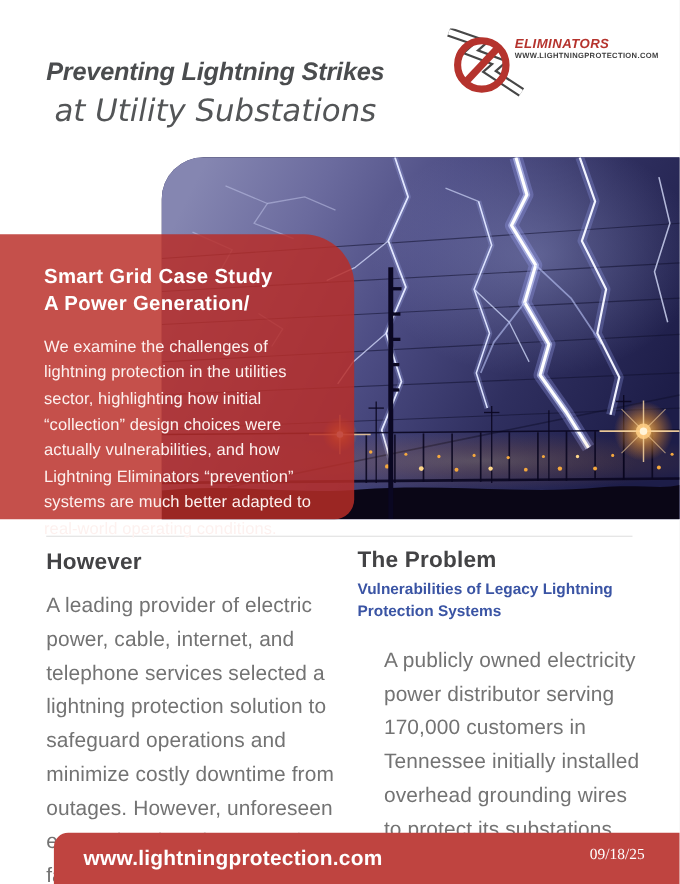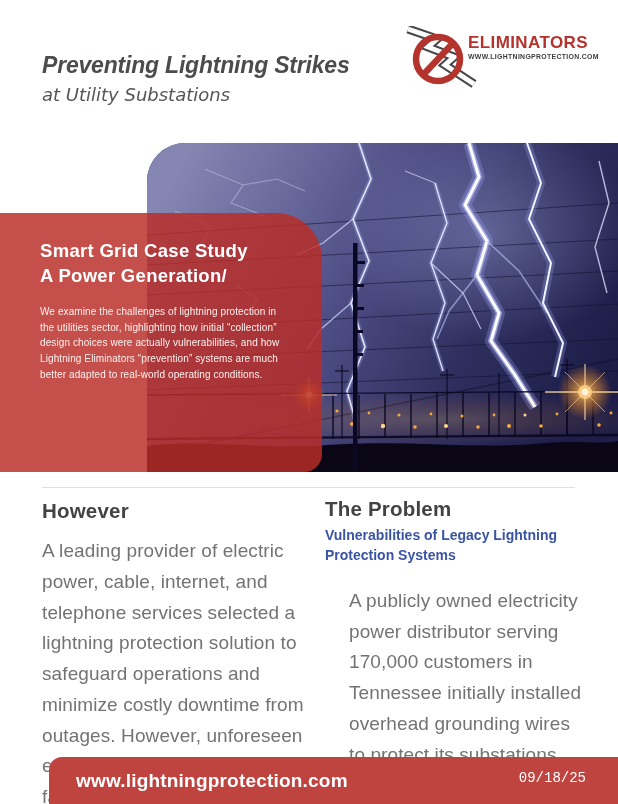--- a/index.html
+++ b/index.html
@@ -12,29 +12,29 @@
 
   
   .title-block { position:absolute; left:42px; top:52px; }
   .title-l1 {
     font-family:Liberation Sans, sans-serif;
     font-style:italic; font-weight:700; font-size:23px;
     color:#4a4c4e; letter-spacing:-0.2px; white-space:nowrap;
   }
   .title-l2 {
     font-family:"DejaVu Sans", sans-serif;
-    font-style:italic; font-weight:400; font-size:18px;
-    color:#535557; margin-top:5px; white-space:nowrap;
+    font-style:italic; font-weight:400; font-size:28px;
+    color:#535557; margin-top:5px; white-space:nowrap;text-align:center;
   }
 
   .logo { position:absolute; left:400px; top:26px; width:196px; height:66px; }
   .logo-mark { position:absolute; left:0; top:0; }
   .logo-text { position:absolute; left:68px; top:6px; width:128px; }
   .logo-t1 { font-size:17px; font-weight:800; color:#b5332d; letter-spacing:0.6px; line-height:1; white-space:nowrap; }
-  .logo-t2 { font-size:17px; font-weight:800; color:#b5332d; letter-spacing:0.4px; line-height:1; margin-top:2px; white-space:nowrap; }
+  .logo-t2 { font-size:12px; font-weight:800; color:#b5332d; letter-spacing:0.4px; line-height:1; margin-top:2px; white-space:nowrap;font-style:italic; }
   .logo-t3 { font-size:6.9px; font-weight:700; color:#3d3d3d; letter-spacing:0.32px; line-height:1; margin-top:3px; white-space:nowrap; }
 
   
   .photo {
     position:absolute; left:147px; top:143px; width:471px; height:329px;
     border-radius:38px 0 0 0; overflow:hidden; background:#2a2a58;
   }
 
   
   .overlay-card {
@@ -42,21 +42,21 @@
     background:rgba(185,44,38,0.83);
     border-radius:0 46px 18px 0;
     padding:26px 36px 0 40px; z-index:3;
   }
   .overlay-h {
     color:#ffffff; font-weight:700; font-size:18.5px;
     line-height:1.35; letter-spacing:0.3px; white-space:nowrap;
   }
   .overlay-body {
     margin-top:15px; width:252px; color:#fdf1ef;
-    font-size:10px; line-height:1.57; letter-spacing:0.1px;
+    font-size:15px; line-height:1.57; letter-spacing:0.1px;
   }
 
   
   .divider { position:absolute; left:42px; top:487px; width:533px; height:1px; background:#e0e0e0; }
   .col-h { font-size:20.5px; font-weight:700; color:#434345; letter-spacing:0.2px; }
   .col-p { font-size:19px; color:#737373; line-height:1.62; letter-spacing:0.1px; }
   .col-abstract { position:absolute; left:42px; top:499px; width:264px; }
   .col-abstract .col-p { margin-top:13px; }
   .col-problem { position:absolute; left:325px; top:497px; width:257px; }
   .col-sub { margin-top:5px; font-size:14px; font-weight:600; color:#3a54a4; line-height:1.42; }
@@ -67,21 +67,21 @@
     position:absolute; left:49px; top:757px; width:569px; height:47px;
     background:#bf4440; border-radius:13px 0 0 0;
   }
   .footer-url {
     position:absolute; left:27px; top:50%; transform:translateY(-50%);
     color:#ffffff; font-size:19px; font-weight:700; letter-spacing:0.2px;
     text-decoration:none; white-space:nowrap;
   }
   .footer-date {
     position:absolute; right:32px; top:13px;
-    font-family:Liberation Mono, monospace; font-size:14px; color:#ffffff;
+    font-family:Liberation Serif, serif; font-size:14px; color:#ffffff;
   }
 </style>
 </head>
 <body>
 
 <div class="page">
 
   <div class="title-block">
     <div class="title-l1">Preventing Lightning Strikes</div>
     <div class="title-l2">at Utility Substations</div>

